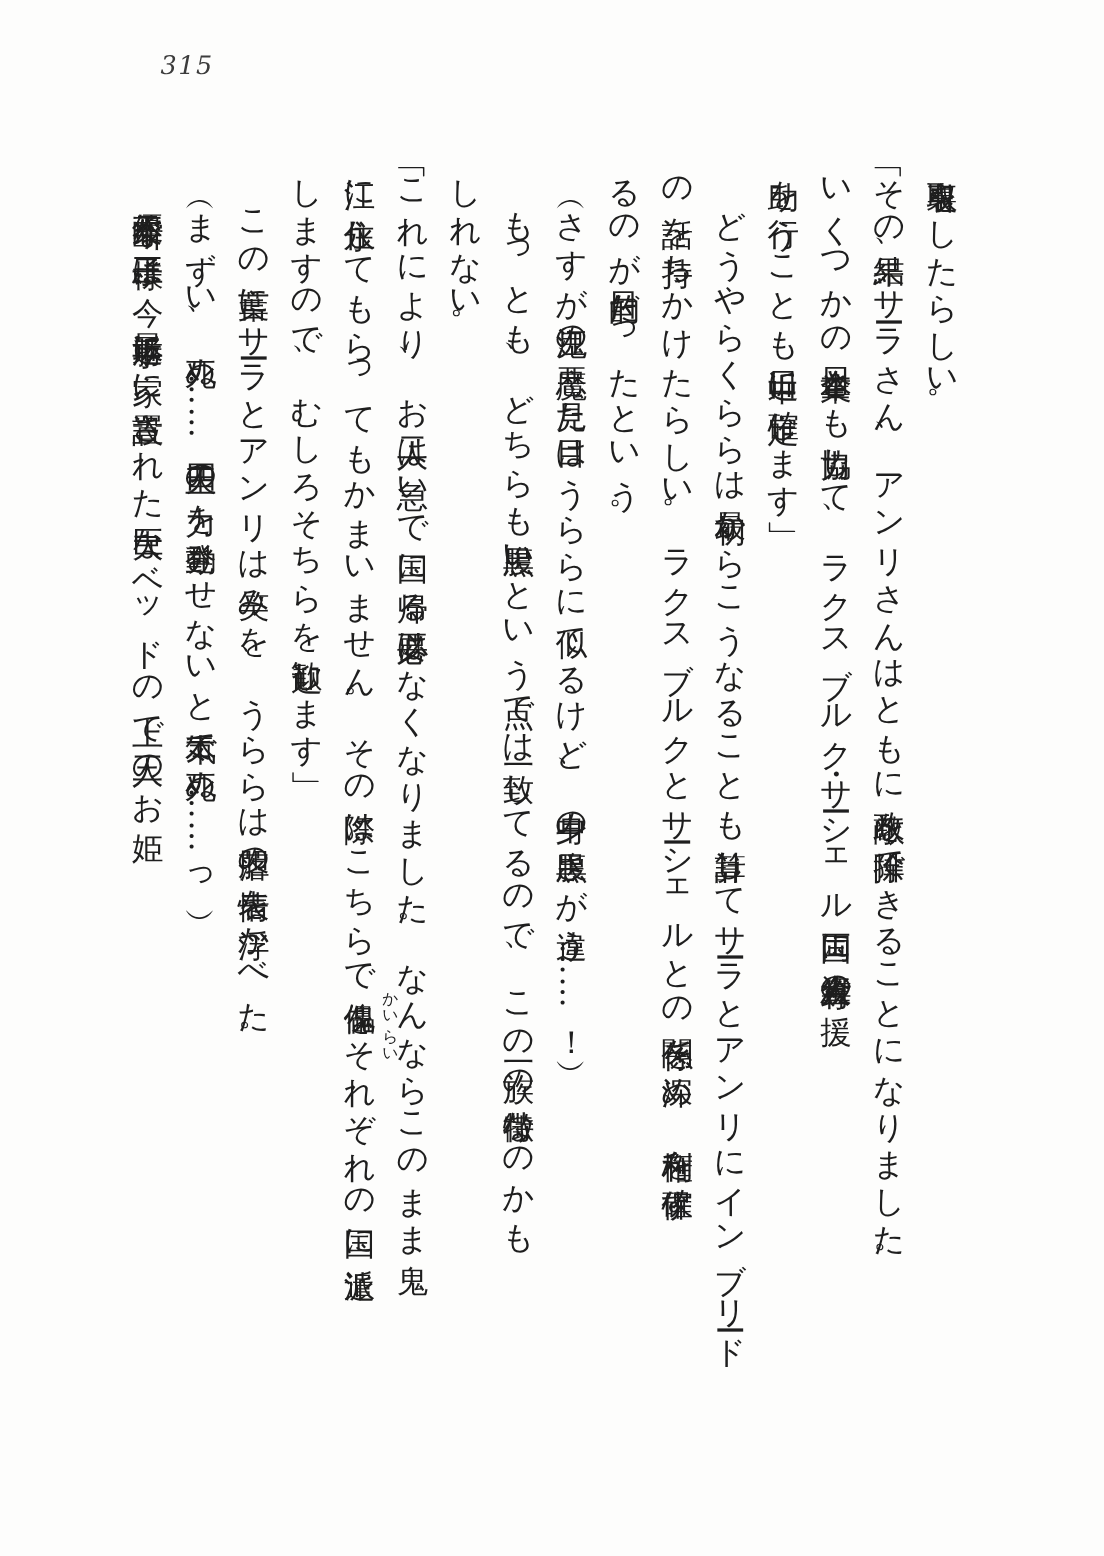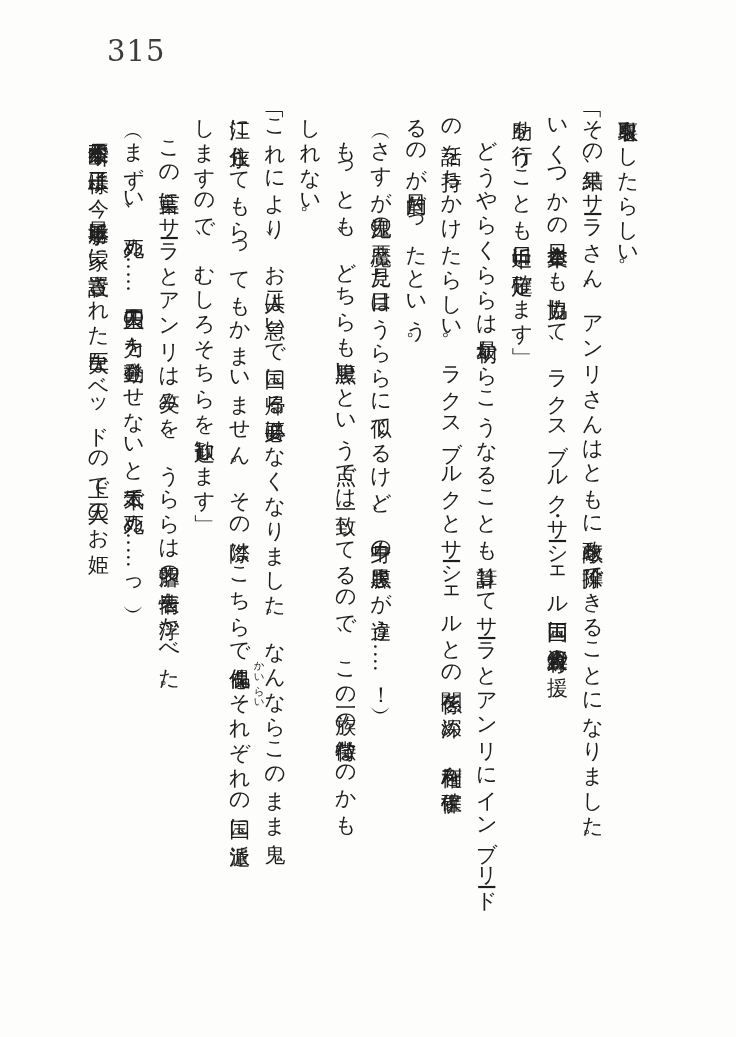--- a/index.html
+++ b/index.html
@@ -16,21 +16,22 @@
   .page {
     position: absolute;
     inset: 0;
     background: #fdfdfc;
   }
   .page-number {
     position: absolute;
     top: 34px;
     left: 107px;
     font-family: "DejaVu Serif", "Liberation Serif", serif;
-    font-size: 29px;
+    font-style: italic;
+    font-size: 17px;
     color: #3c3c3c;
     letter-spacing: 1px;
   }
   .text-block {
     position: absolute;
     top: 104px;
     right: 91px;
     height: 836px;
     writing-mode: vertical-rl;
     text-orientation: mixed;

